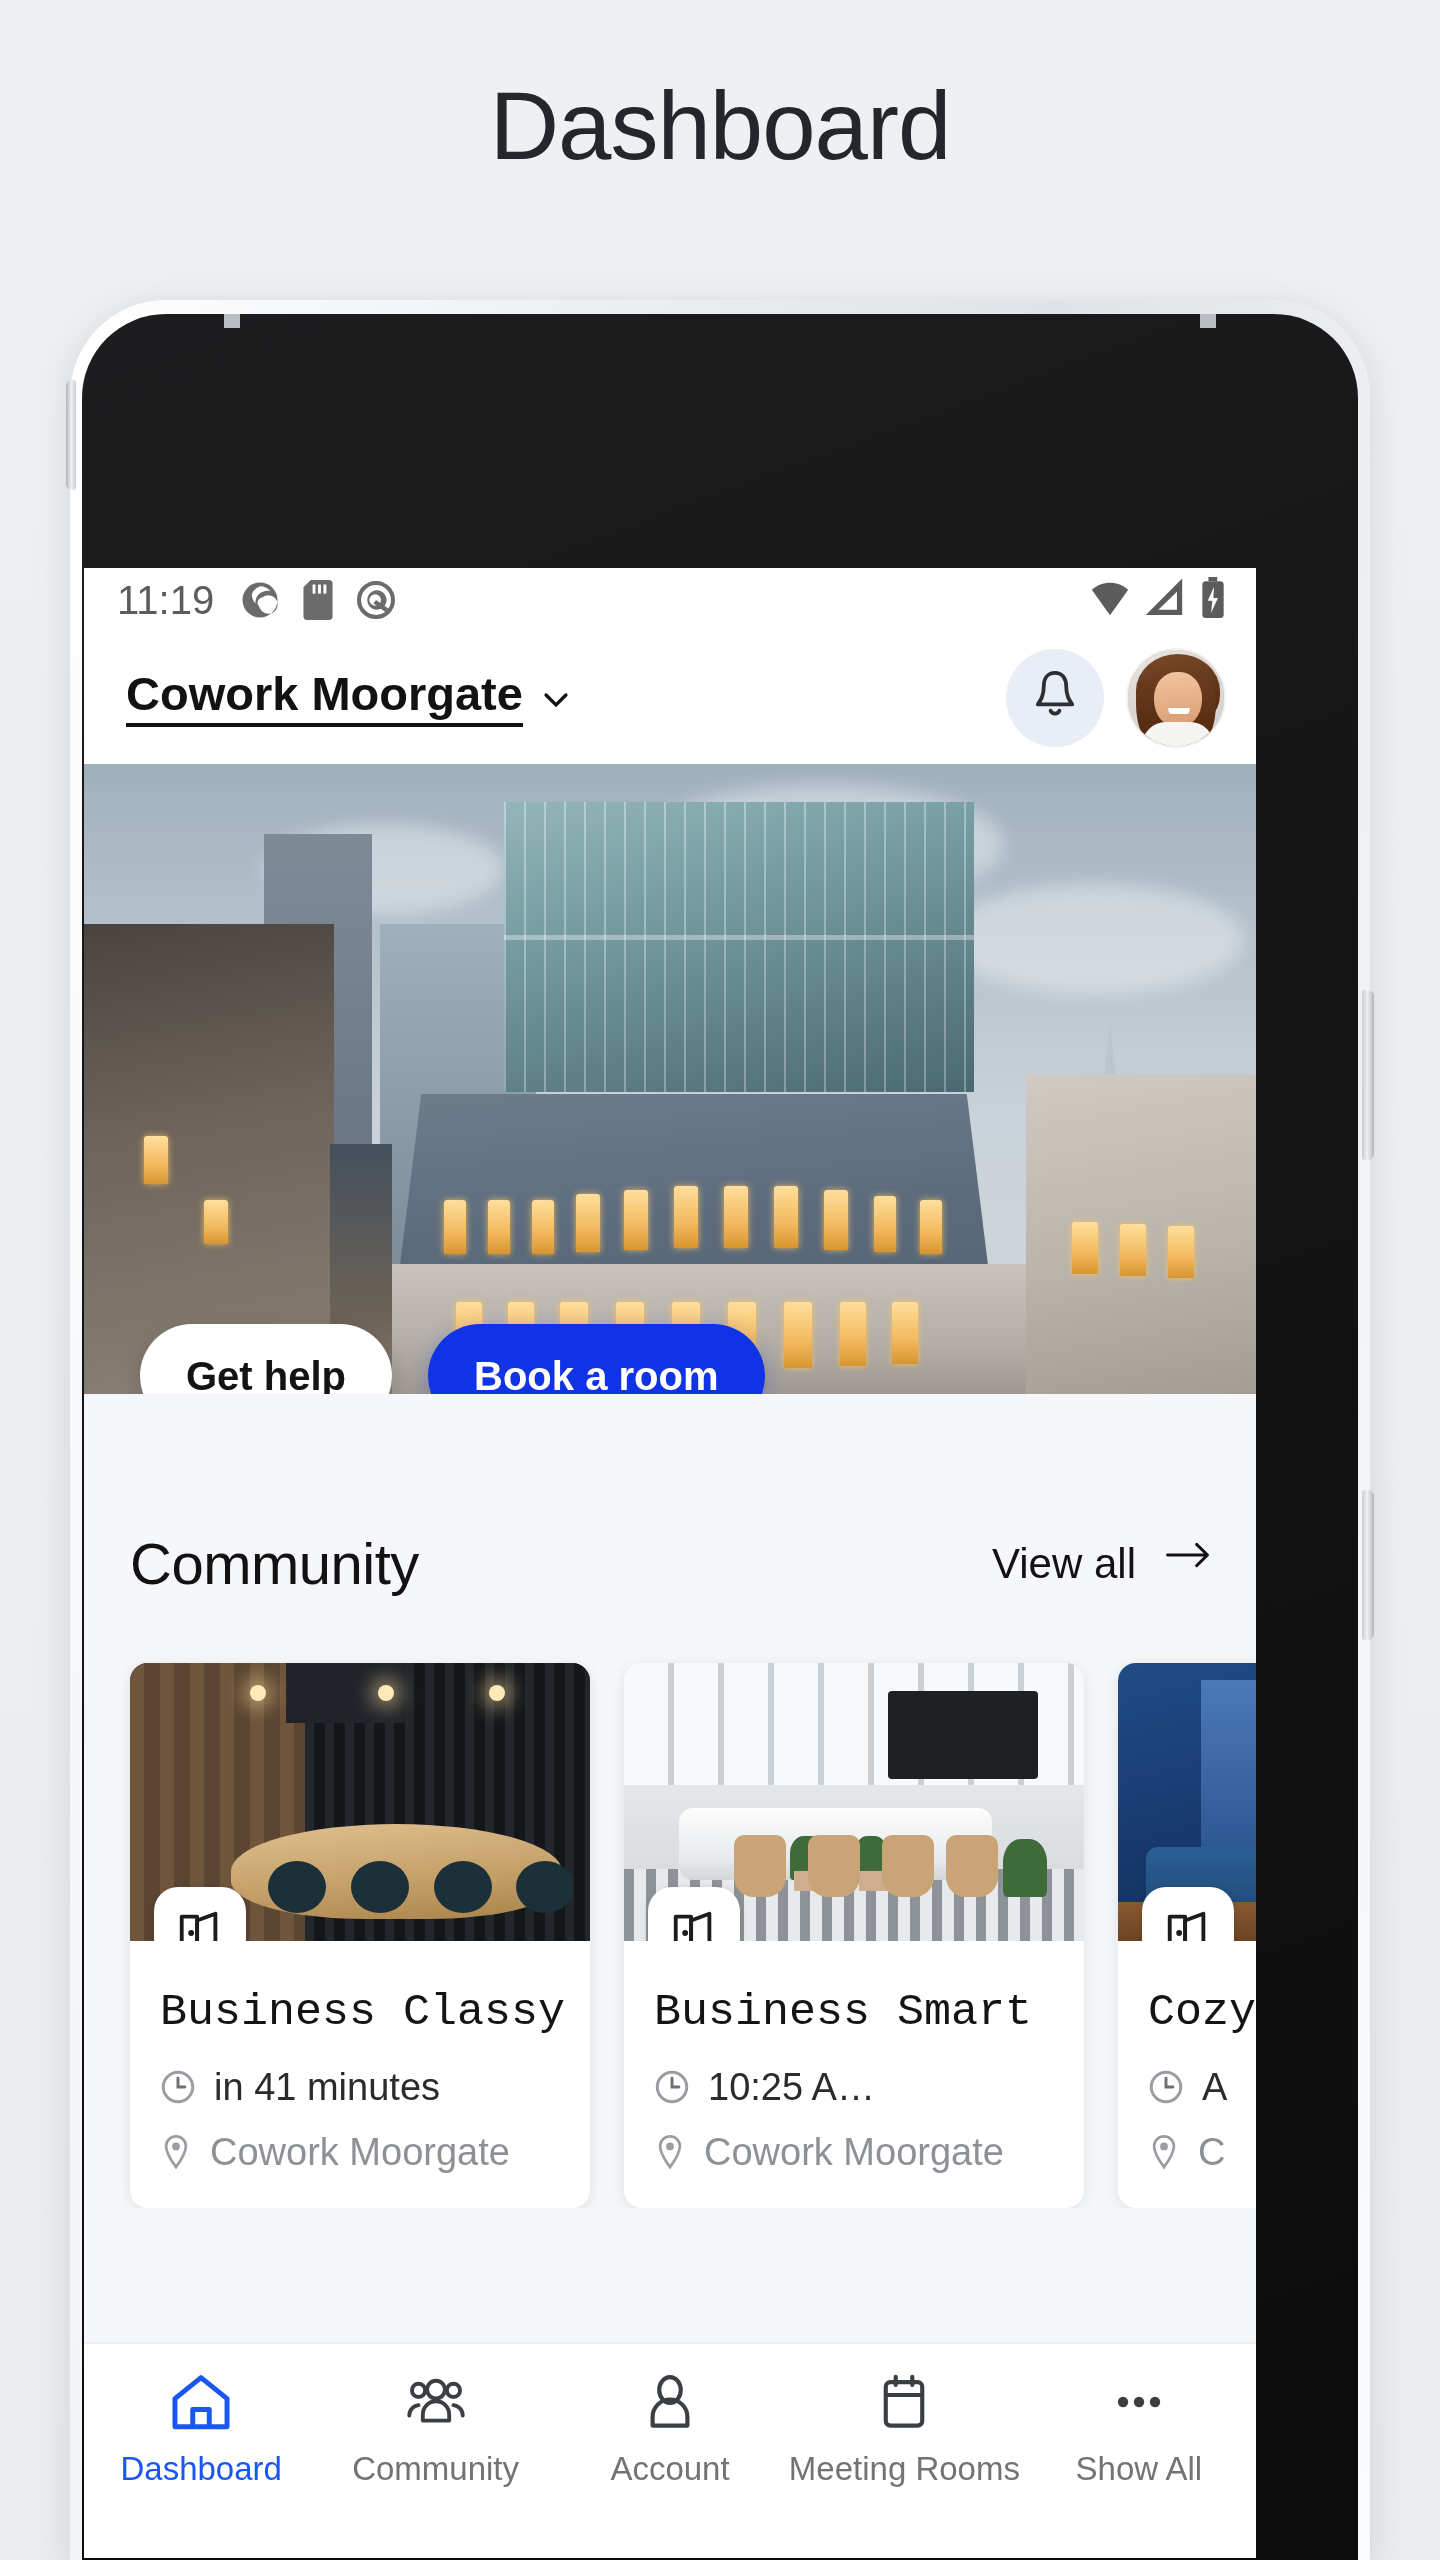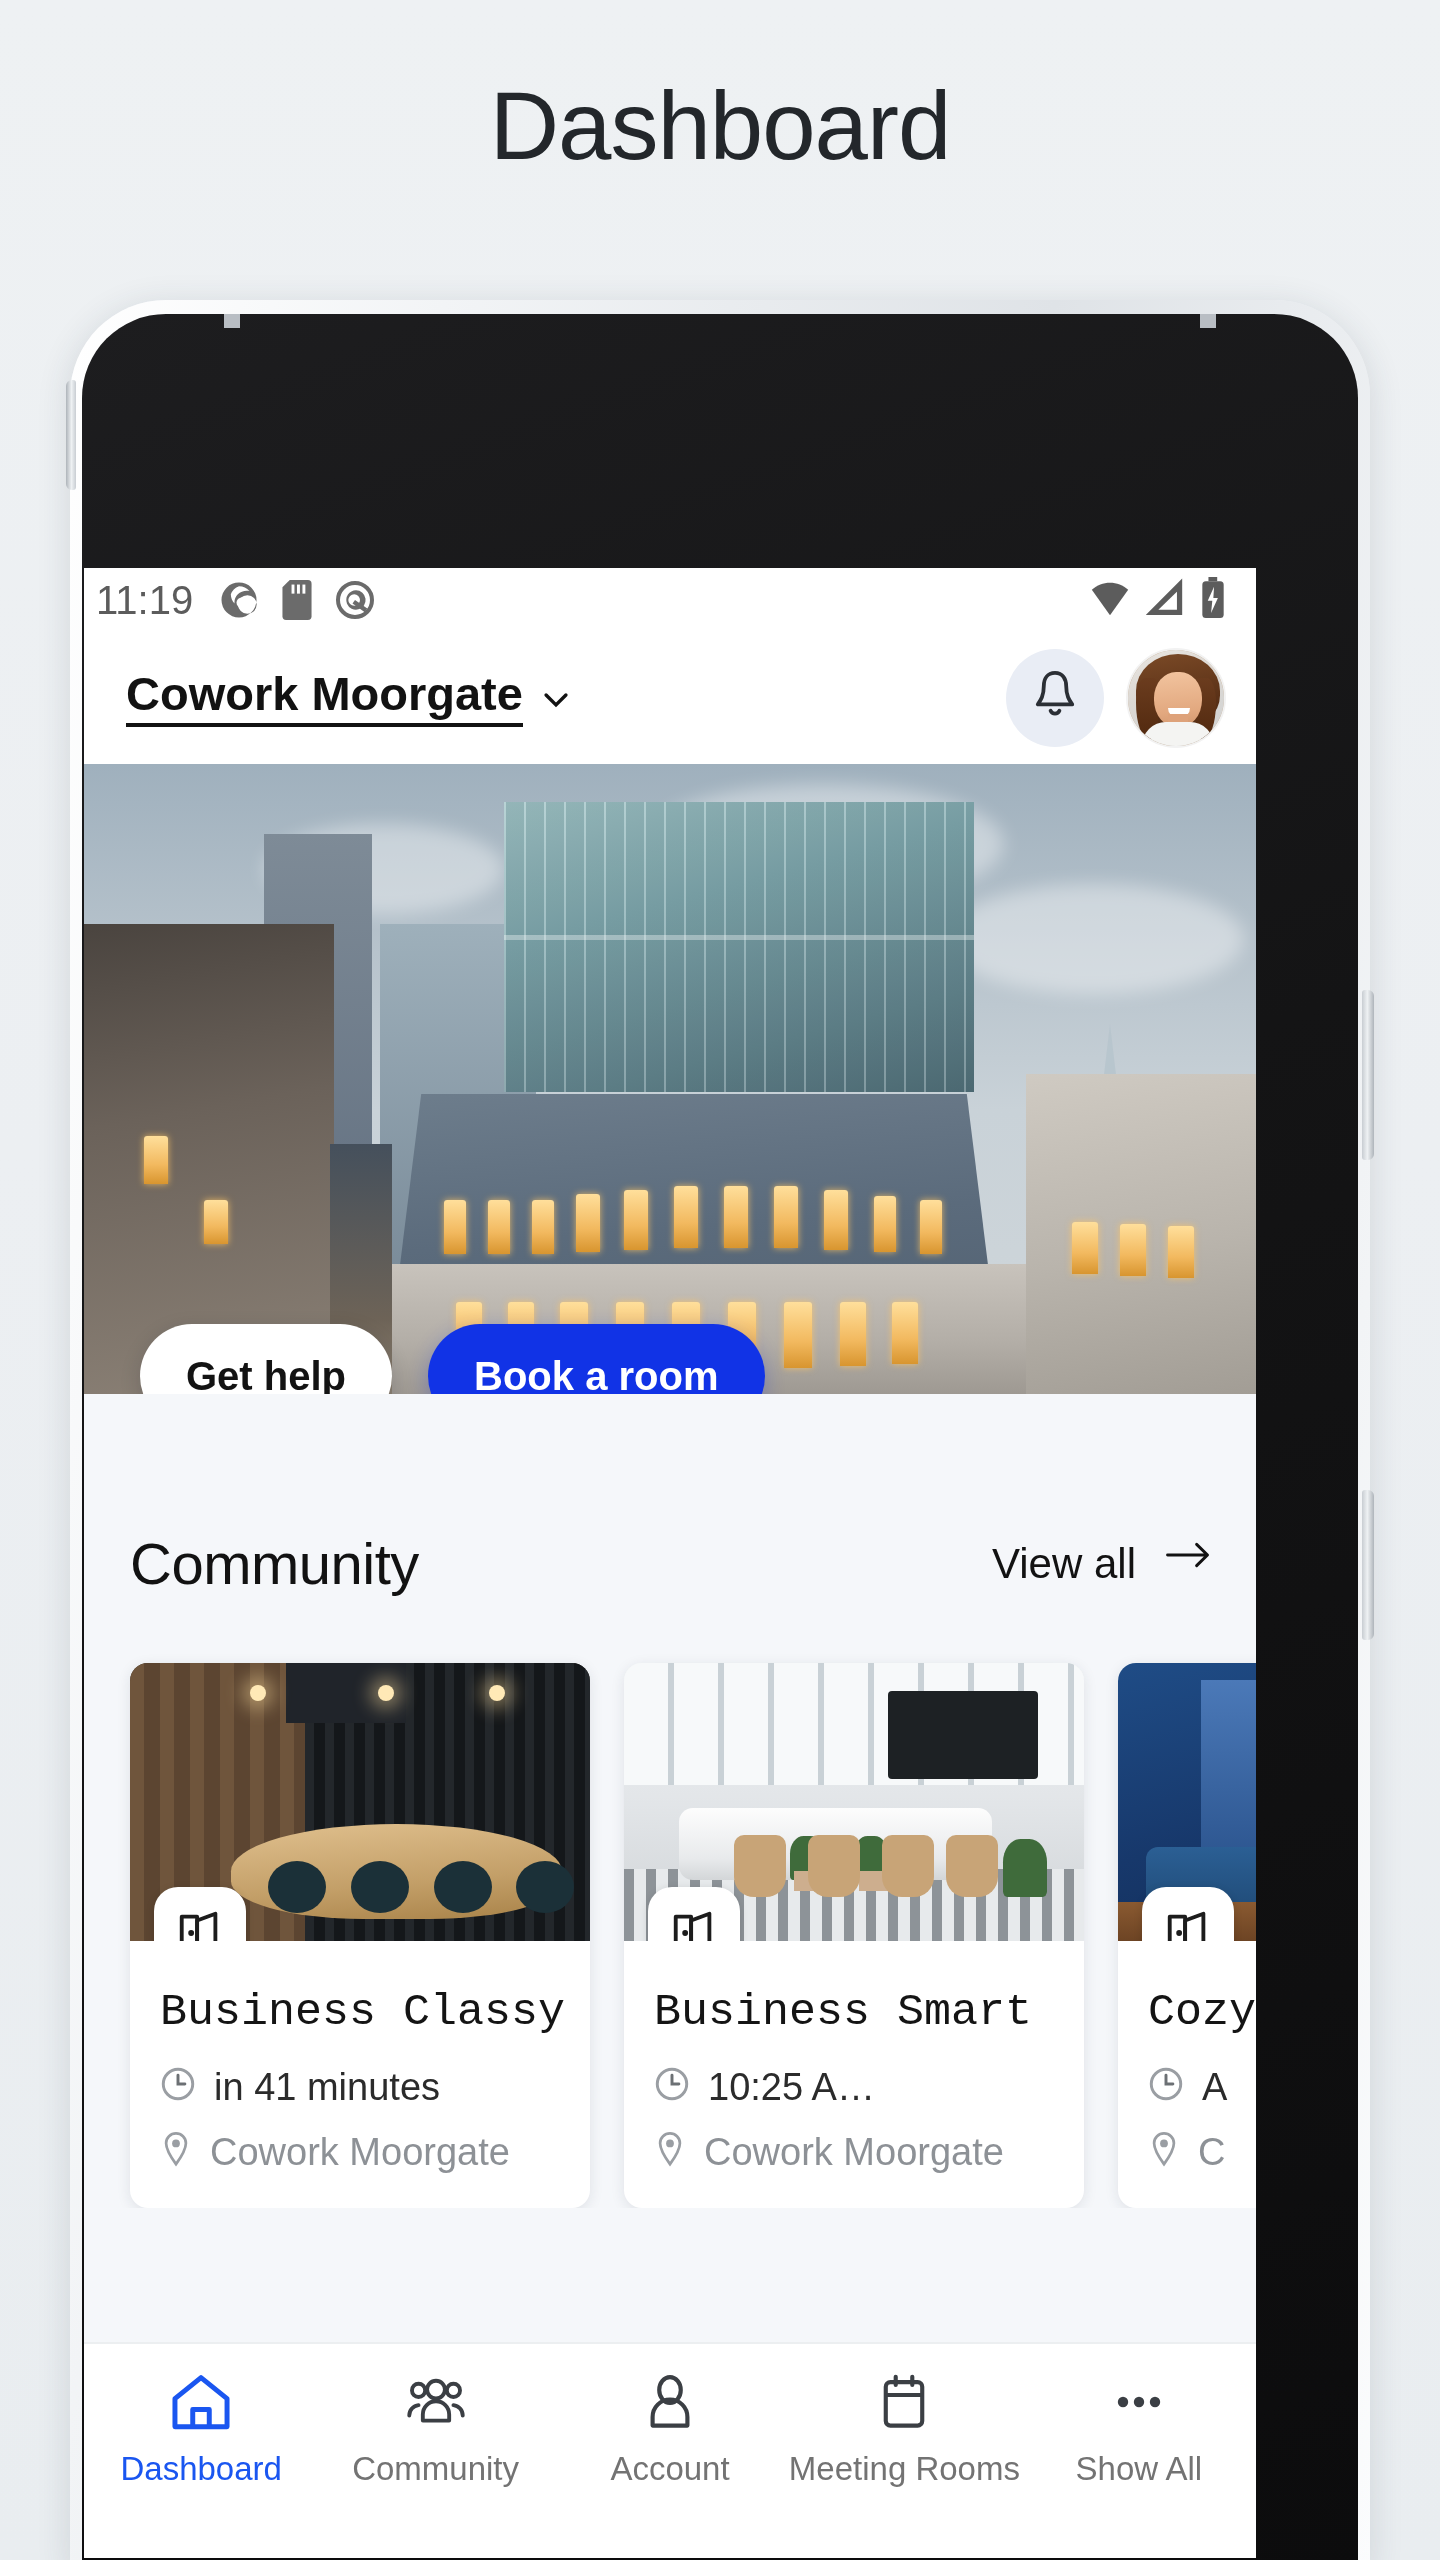--- a/index.html
+++ b/index.html
@@ -100,20 +100,21 @@
     background: #ffffff;
     overflow: hidden;
   }
 
   
   .statusbar {
     height: 64px;
     background: #ffffff;
     display: flex; align-items: center;
     padding: 0 30px 0 12px;
+    margin-left: 21px;
   }
   .sb-time {
     font-size: 40px; color: #5c5c5c; letter-spacing: 0px;
     font-family: "Liberation Sans", sans-serif;
   }
   .sb-apps { display: flex; align-items: center; gap: 22px; margin-left: 26px; }
   .sb-apps svg { display: block; }
   .sb-spacer { flex: 1; }
   .sb-right { display: flex; align-items: center; gap: 14px; }
 
@@ -290,21 +291,21 @@
   .card-img .badge {
     position: absolute; left: 24px; bottom: -38px;
     width: 92px; height: 92px; border-radius: 24px;
     background: #fff;
     display: flex; align-items: center; justify-content: center;
     box-shadow: 0 2px 8px rgba(0,0,0,0.14);
     z-index: 3;
   }
   .card-body { padding: 46px 30px 34px 30px; }
   .card-title { font-size: 45px; color: #141414; margin-bottom: 28px; white-space: nowrap; font-family: Liberation Mono, monospace; }
-  .card-row { display: flex; align-items: flex-start; gap: 18px; margin-top: 22px; }
+  .card-row { display: flex; align-items: flex-end; gap: 18px; margin-top: 22px; }
   .card-row .txt { font-size: 38px; color: #2b2b2b; white-space: nowrap; }
   .card-row.muted .txt { color: #8d9196; }
 
   
   .img-boardroom { position:absolute; inset:0;
     background: linear-gradient(180deg,#3b342d 0%,#2a2520 50%,#1f1b17 100%); }
   .img-boardroom .wall { position:absolute; left:0; top:0; width:38%; height:100%;
     background: repeating-linear-gradient(90deg,#6f553c 0 14px,#5c4531 14px 30px); }
   .img-boardroom .slats { position:absolute; right:0; top:0; width:62%; height:100%;
     background: repeating-linear-gradient(90deg,#23272b 0 9px,#14171a 9px 20px); }

